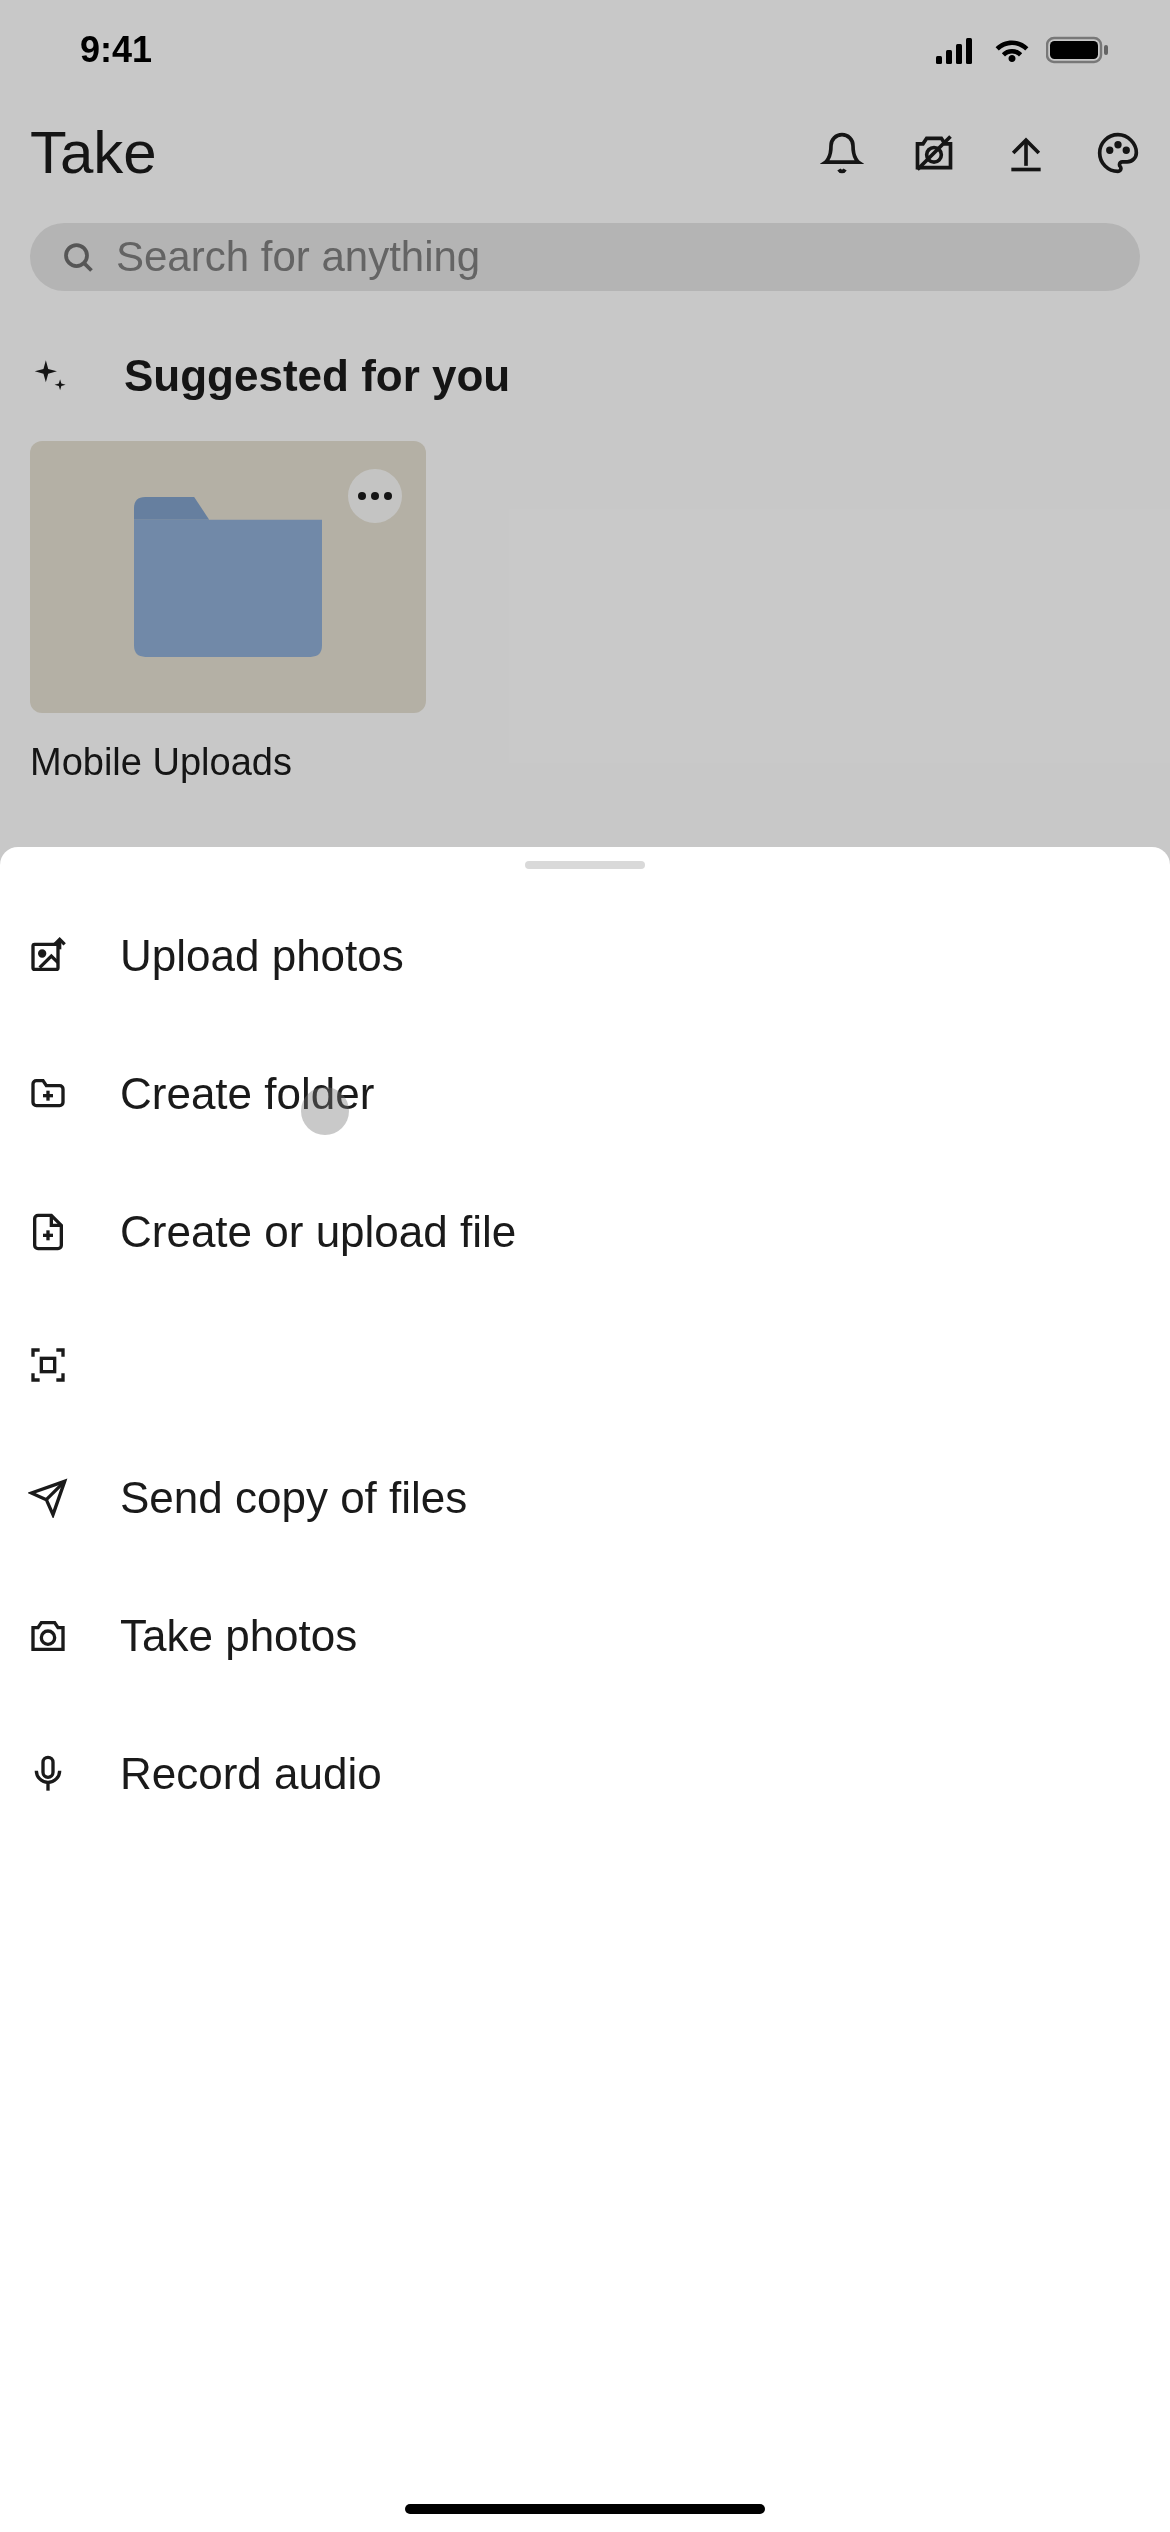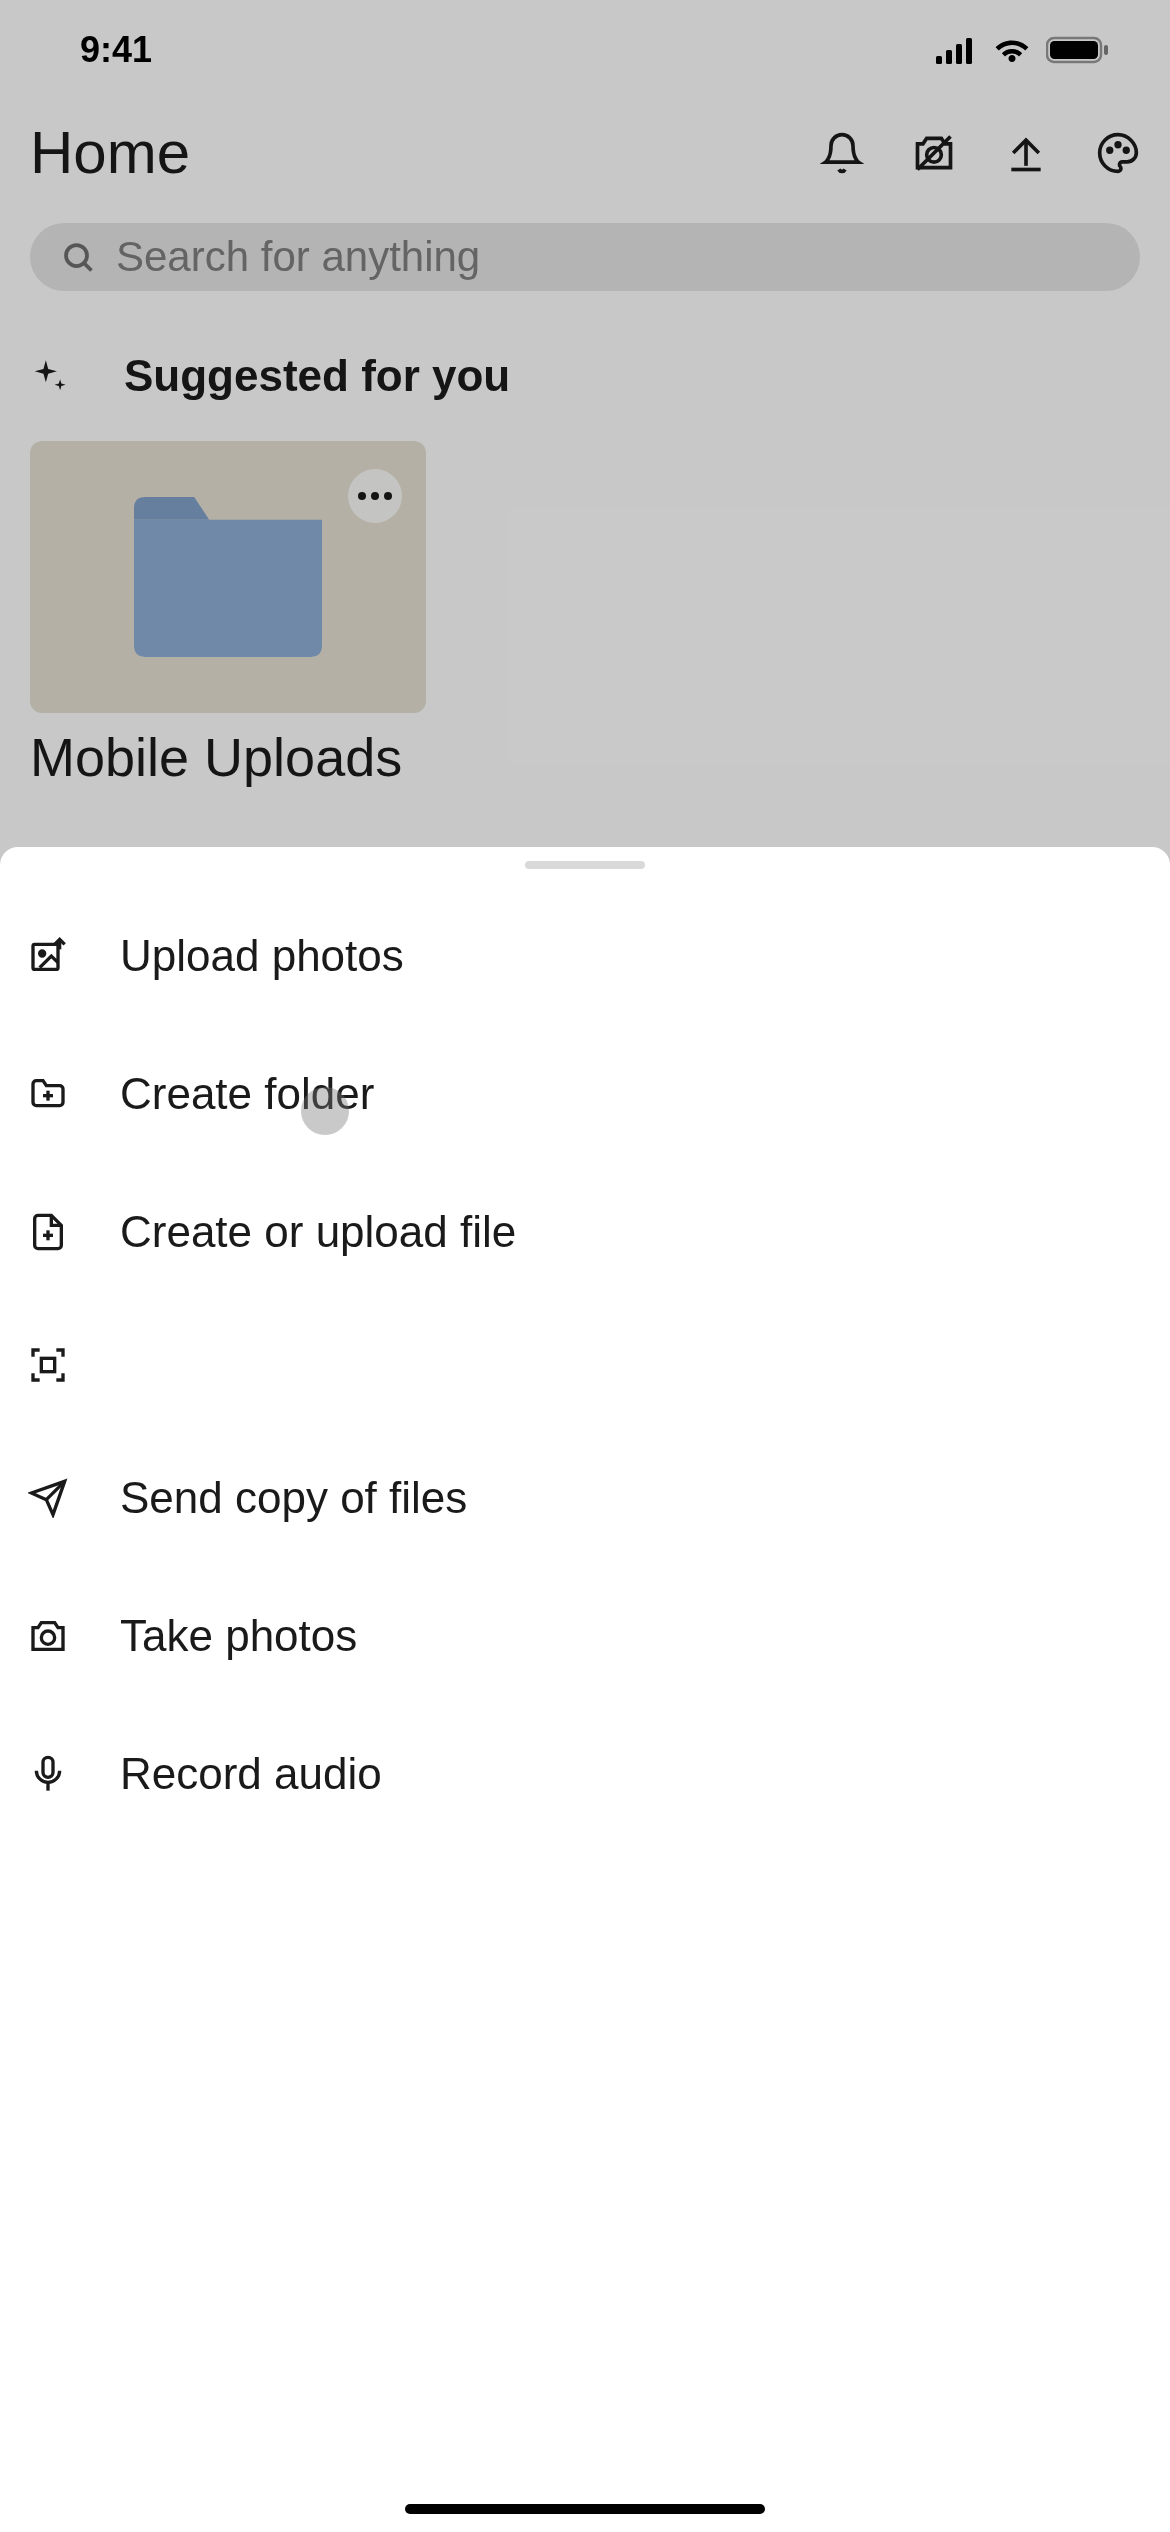--- a/index.html
+++ b/index.html
@@ -130,22 +130,22 @@
       display: flex;
       gap: 5px;
     }
     .more-dots span {
       width: 8px;
       height: 8px;
       border-radius: 50%;
       background: #1a1a1a;
     }
     .folder-label {
-      margin-top: 13px;
-      font-size: 54px;
+      margin-top: 28px;
+      font-size: 38px;
       color: #1a1a1a;
     }
     
     .bottom-sheet {
       position: absolute;
       left: 0; right: 0;
       top: 847px;
       bottom: 0;
       background: #fff;
       border-top-left-radius: 18px;
@@ -215,21 +215,21 @@
       </svg>
     <svg width="64" height="28" viewBox="0 0 64 28">
         <rect x="1" y="2" width="54" height="24" rx="7" stroke="#000" stroke-width="2.5" fill="none" opacity="0.4"></rect>
         <rect x="4" y="5" width="48" height="18" rx="4.5" fill="#000"></rect>
         <rect x="58" y="9" width="4" height="10" rx="2" fill="#000" opacity="0.5"></rect>
       </svg>
   </div>
 </div>
 
 <div class="header">
-  <div class="page-title">Home</div>
+  <div class="page-title">Take</div>
   <div class="header-icons">
     <svg class="header-icon" viewBox="0 0 24 24" fill="none" stroke="currentColor" stroke-width="2">
         <path d="M6 8a6 6 0 0 1 12 0c0 7 3 9 3 9H3s3-2 3-9"></path>
         <path d="M10.3 21a1.94 1.94 0 0 0 3.4 0"></path>
       </svg>
     <svg class="header-icon" viewBox="0 0 24 24" fill="none" stroke="currentColor" stroke-width="2">
         <path d="M3 7h3l2-3h8l2 3h3v13H3z"></path>
         <circle cx="12" cy="13" r="4"></circle>
         <line x1="3" y1="21" x2="21" y2="3"></line>
       </svg>

